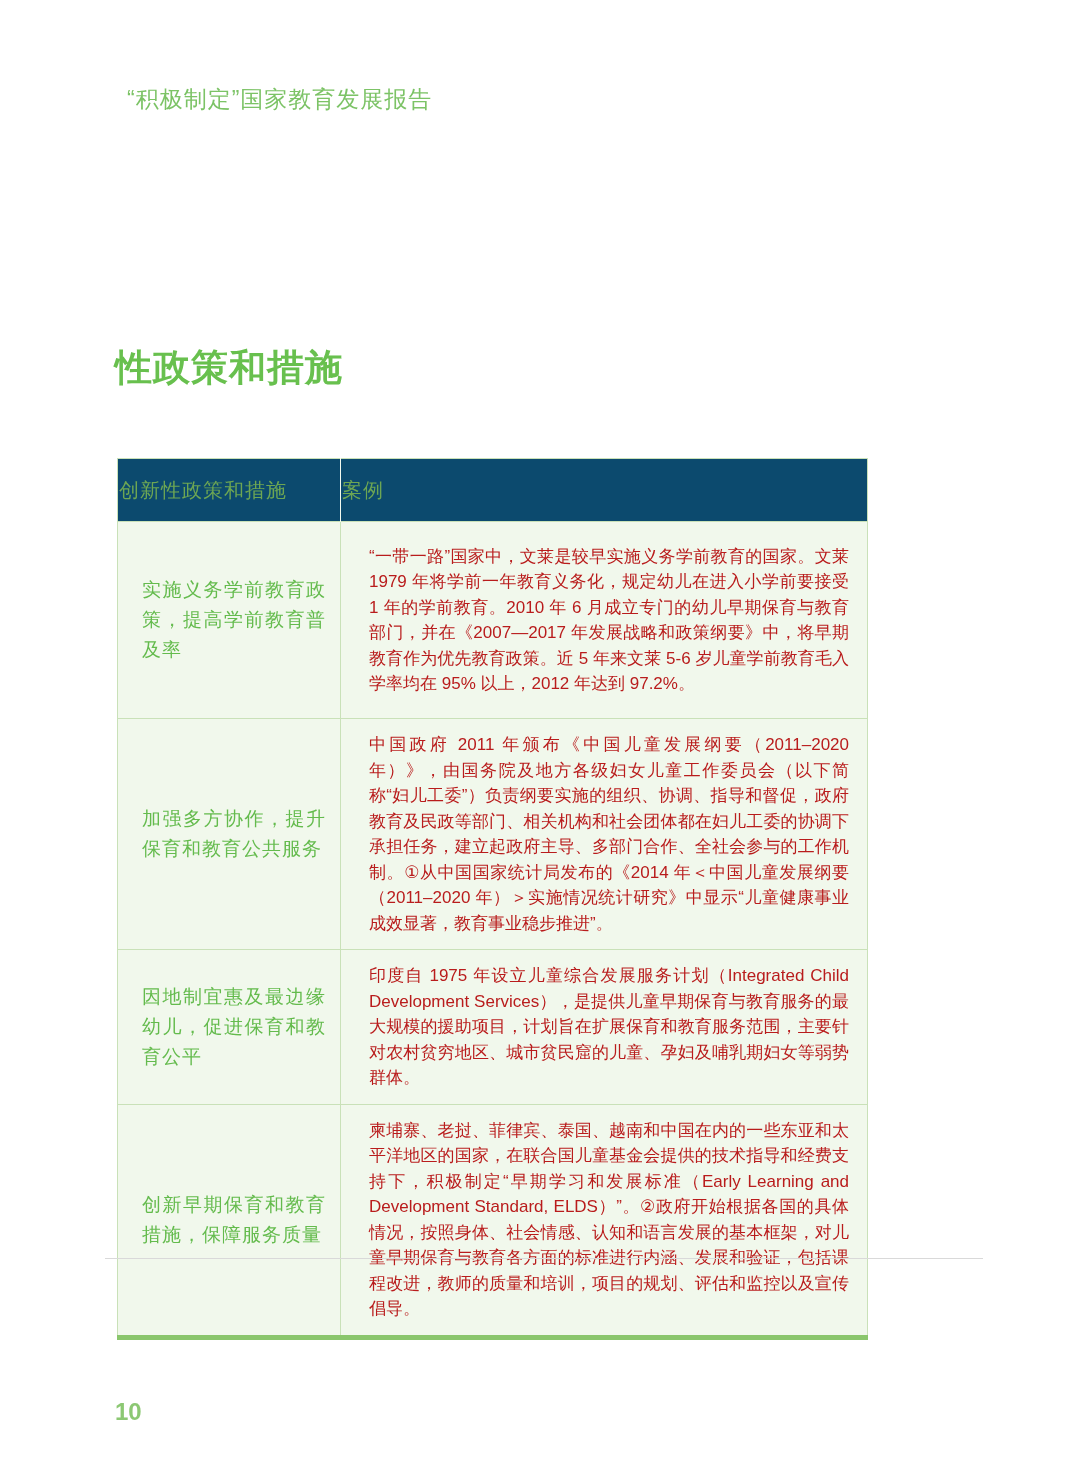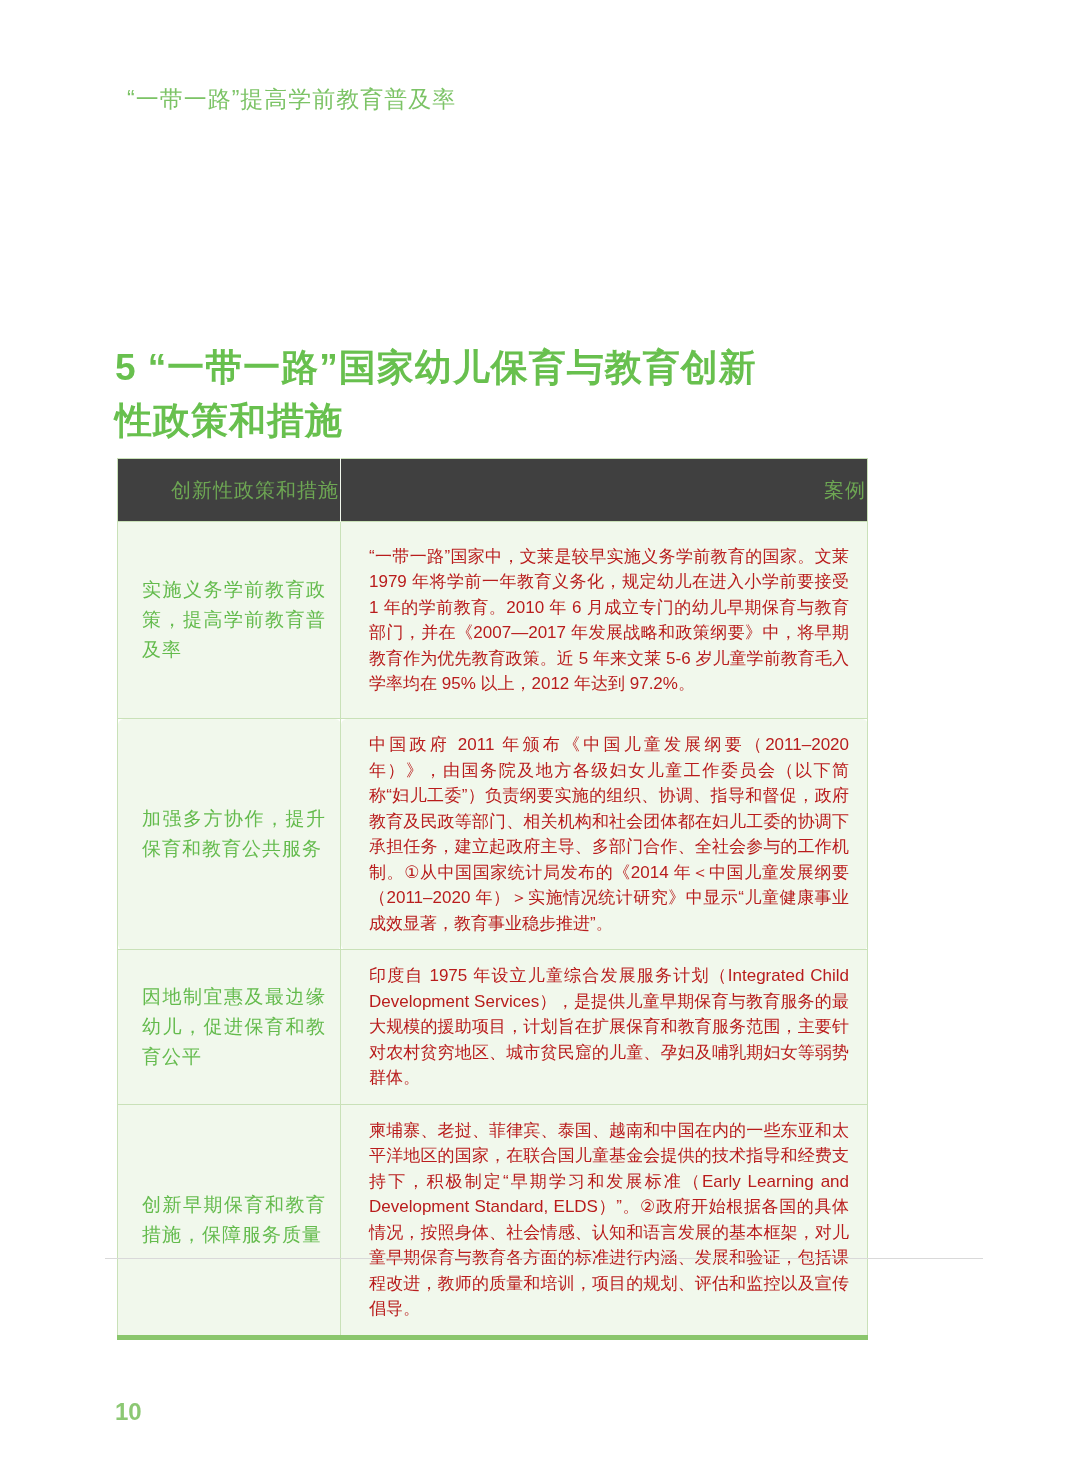--- a/index.html
+++ b/index.html
@@ -18,59 +18,58 @@
     letter-spacing:1px;
   }
   .table-wrap{position:absolute;left:117px;top:458px;width:750px;}
   table.policy-table{
     width:750px;border-collapse:collapse;table-layout:fixed;
     border:1px solid #c9e1b8;border-bottom:5px solid #8ac66c;
   }
   table.policy-table col.c1{width:223px;}
   table.policy-table col.c2{width:527px;}
   table.policy-table th{
-    height:60px;background:#404040;color:#6da653;font-size:20px;
-    font-weight:normal;letter-spacing:1px;text-align:right;vertical-align:middle;
+    height:60px;background:#0c4a6e;color:#6da653;font-size:20px;
+    font-weight:normal;letter-spacing:1px;text-align:left;vertical-align:middle;
   }
   table.policy-table th.case-h{border-left:1px solid #f3f9ee;margin-left:29px;}
   table.policy-table td{
     background:#f1f8ec;border-top:1px solid #c9e1b8;vertical-align:middle;
   }
   td.policy-cell{
     color:#64bb4d;font-size:19px;line-height:30px;letter-spacing:1px;
     padding:10px 14px 10px 24px;text-align:justify;
   }
   td.case-cell{
     color:#b91c1c;font-size:17px;line-height:25.5px;
     padding:13px 18px 13px 28px;border-left:1px solid #c9e1b8;
     text-align:justify;
   }
   tr.r1 td{height:170px;}
-  tr.r2 td{height:190px;border-radius:6px;}
+  tr.r2 td{height:190px;}
   tr.r3 td{height:120px;}
   tr.r4 td{height:190px;}
   .footnotes{
     position:absolute;left:105px;top:1258px;width:878px;
     border-top:1px solid #d9d9d9;padding-top:16px;
     font-family:"Liberation Serif","DejaVu Serif",serif;
     font-size:16.5px;line-height:1.62;color:#4a4a4a;
   }
   .footnote{margin:0 0 6px 0;}
   .page-number{
     position:absolute;left:115px;top:1398px;
     font-size:24px;color:#8cc873;font-weight:bold;
   }
 </style>
 </head>
 <body>
 
-<div class="doc-header">“一带一路”提高学前教育普及率</div>
+<div class="doc-header">“积极制定”国家教育发展报告</div>
 
 <h1 class="section-title">
-  <div>5 “一带一路”国家幼儿保育与教育创新</div>
   <div>性政策和措施</div>
 </h1>
 
 <div class="table-wrap">
   <table class="policy-table">
     <colgroup>
         <col class="c1">
         <col class="c2">
       </colgroup>
     <thead>

